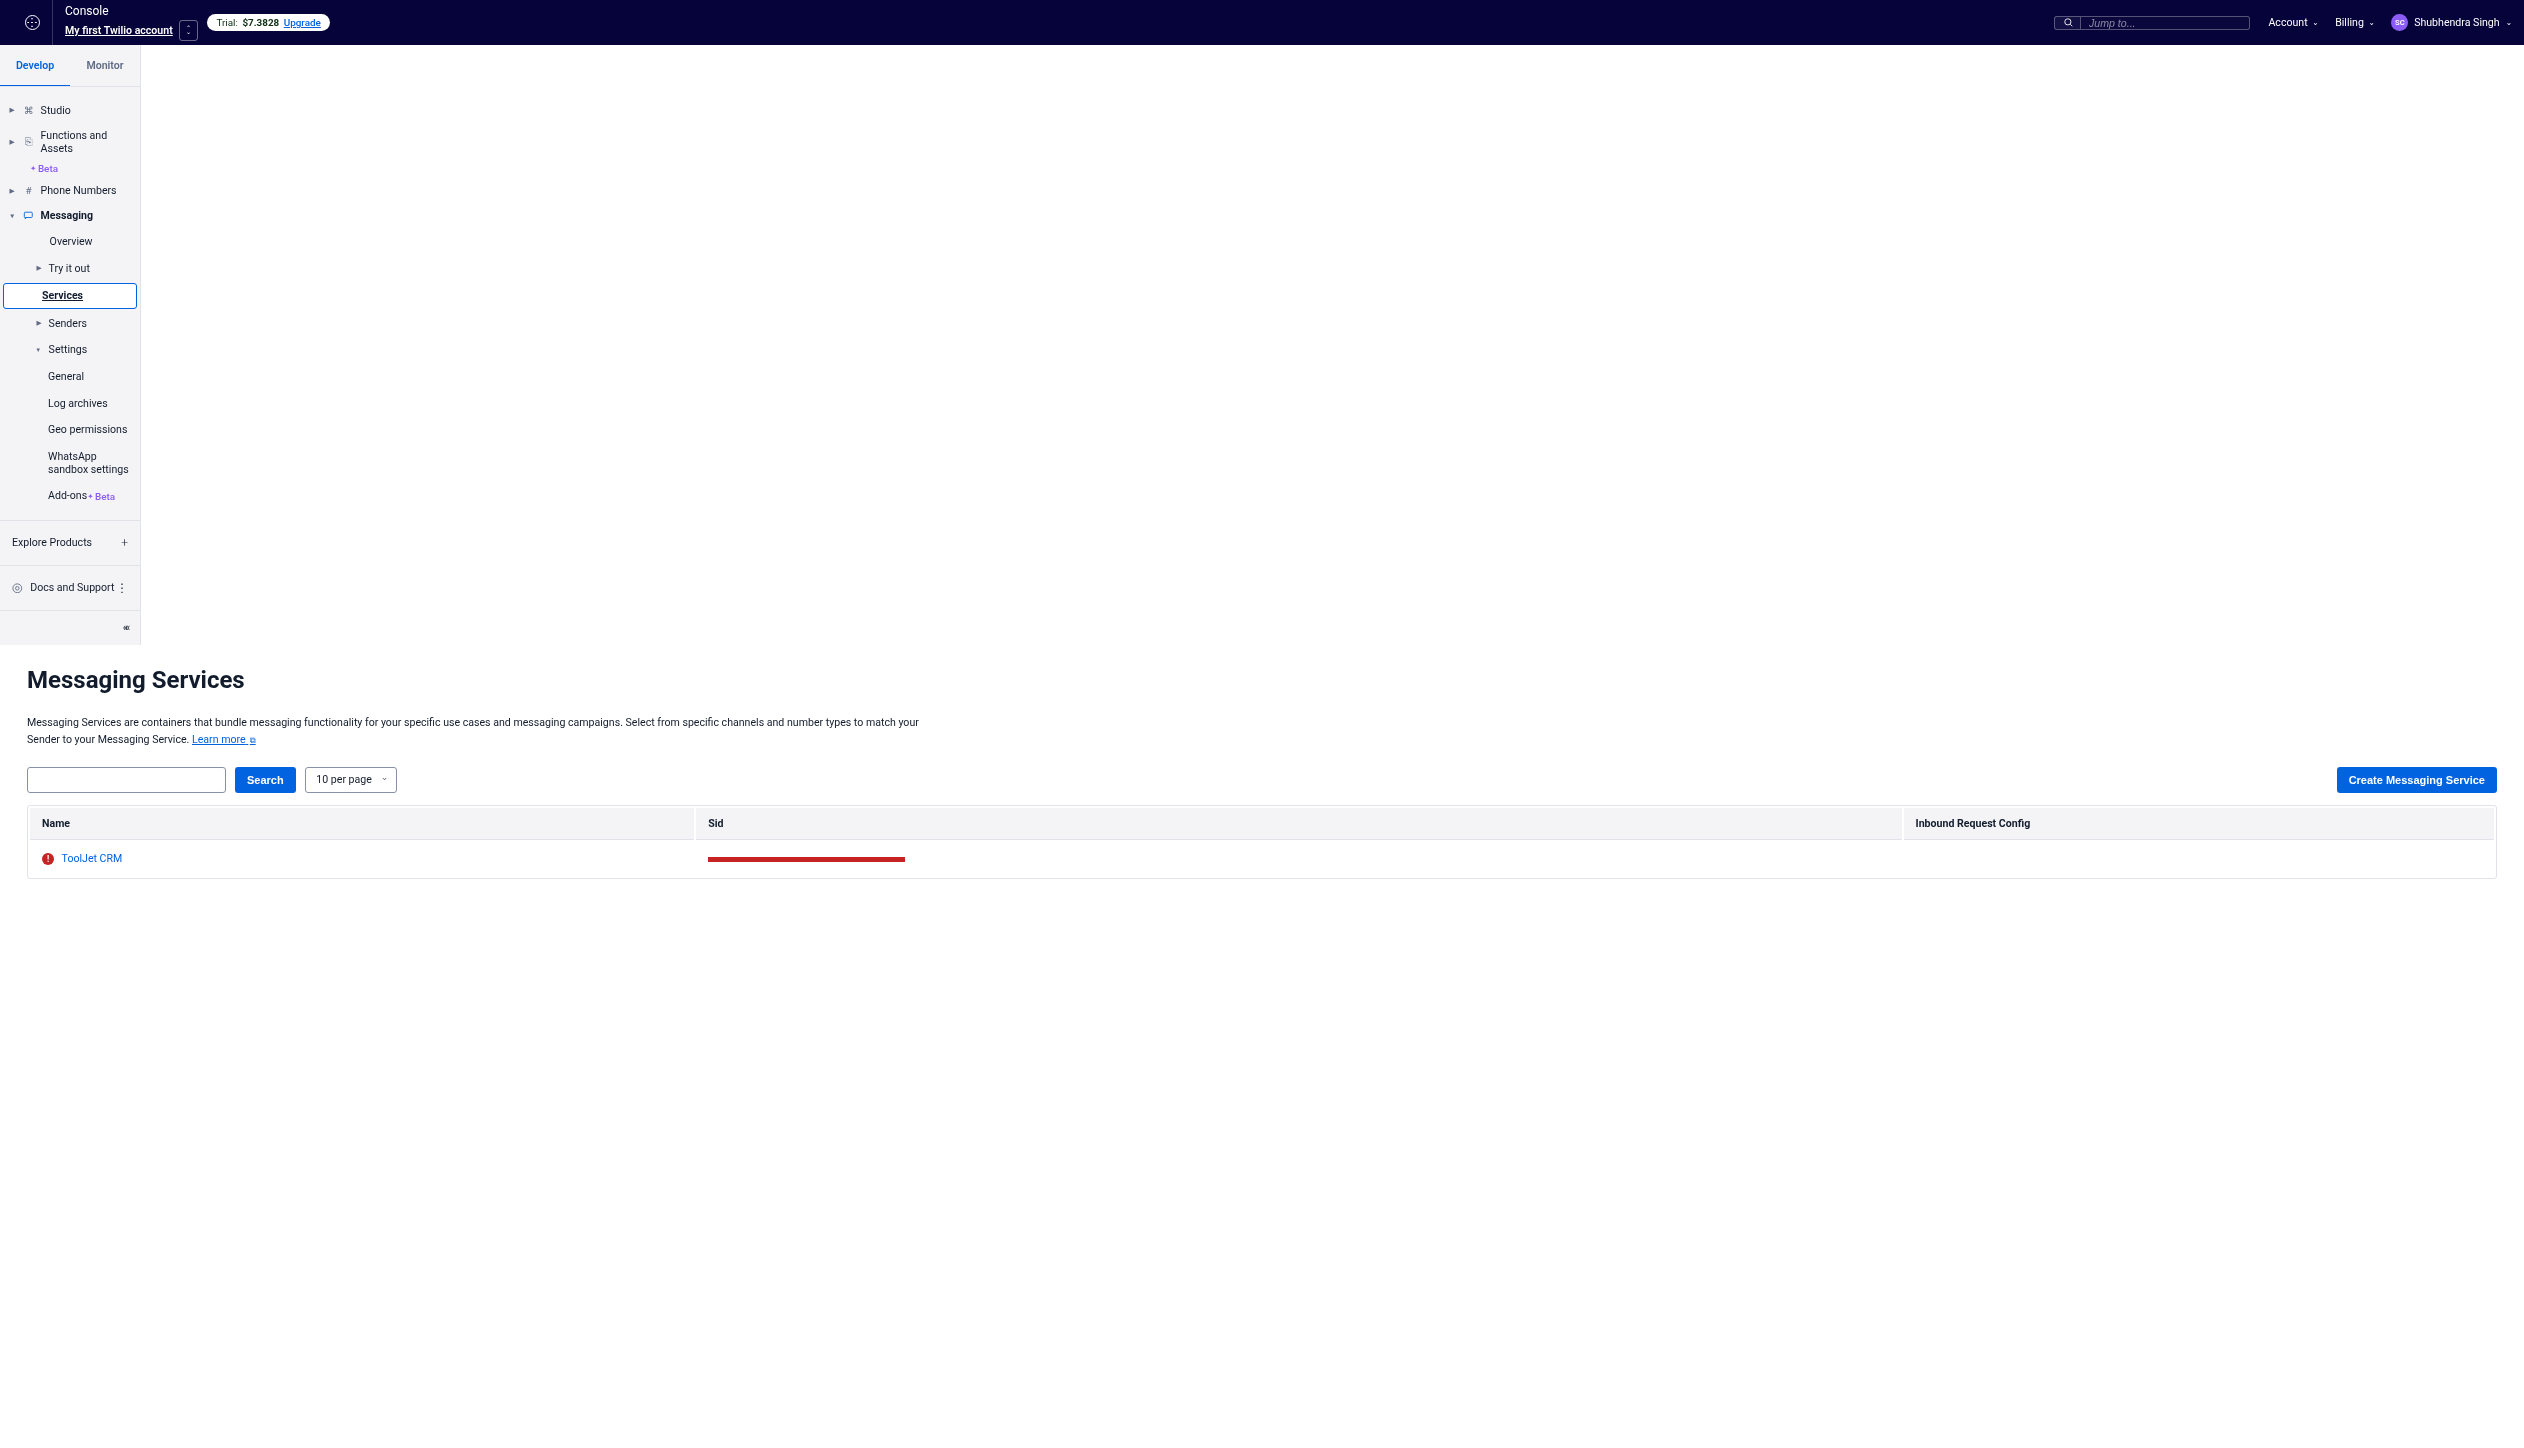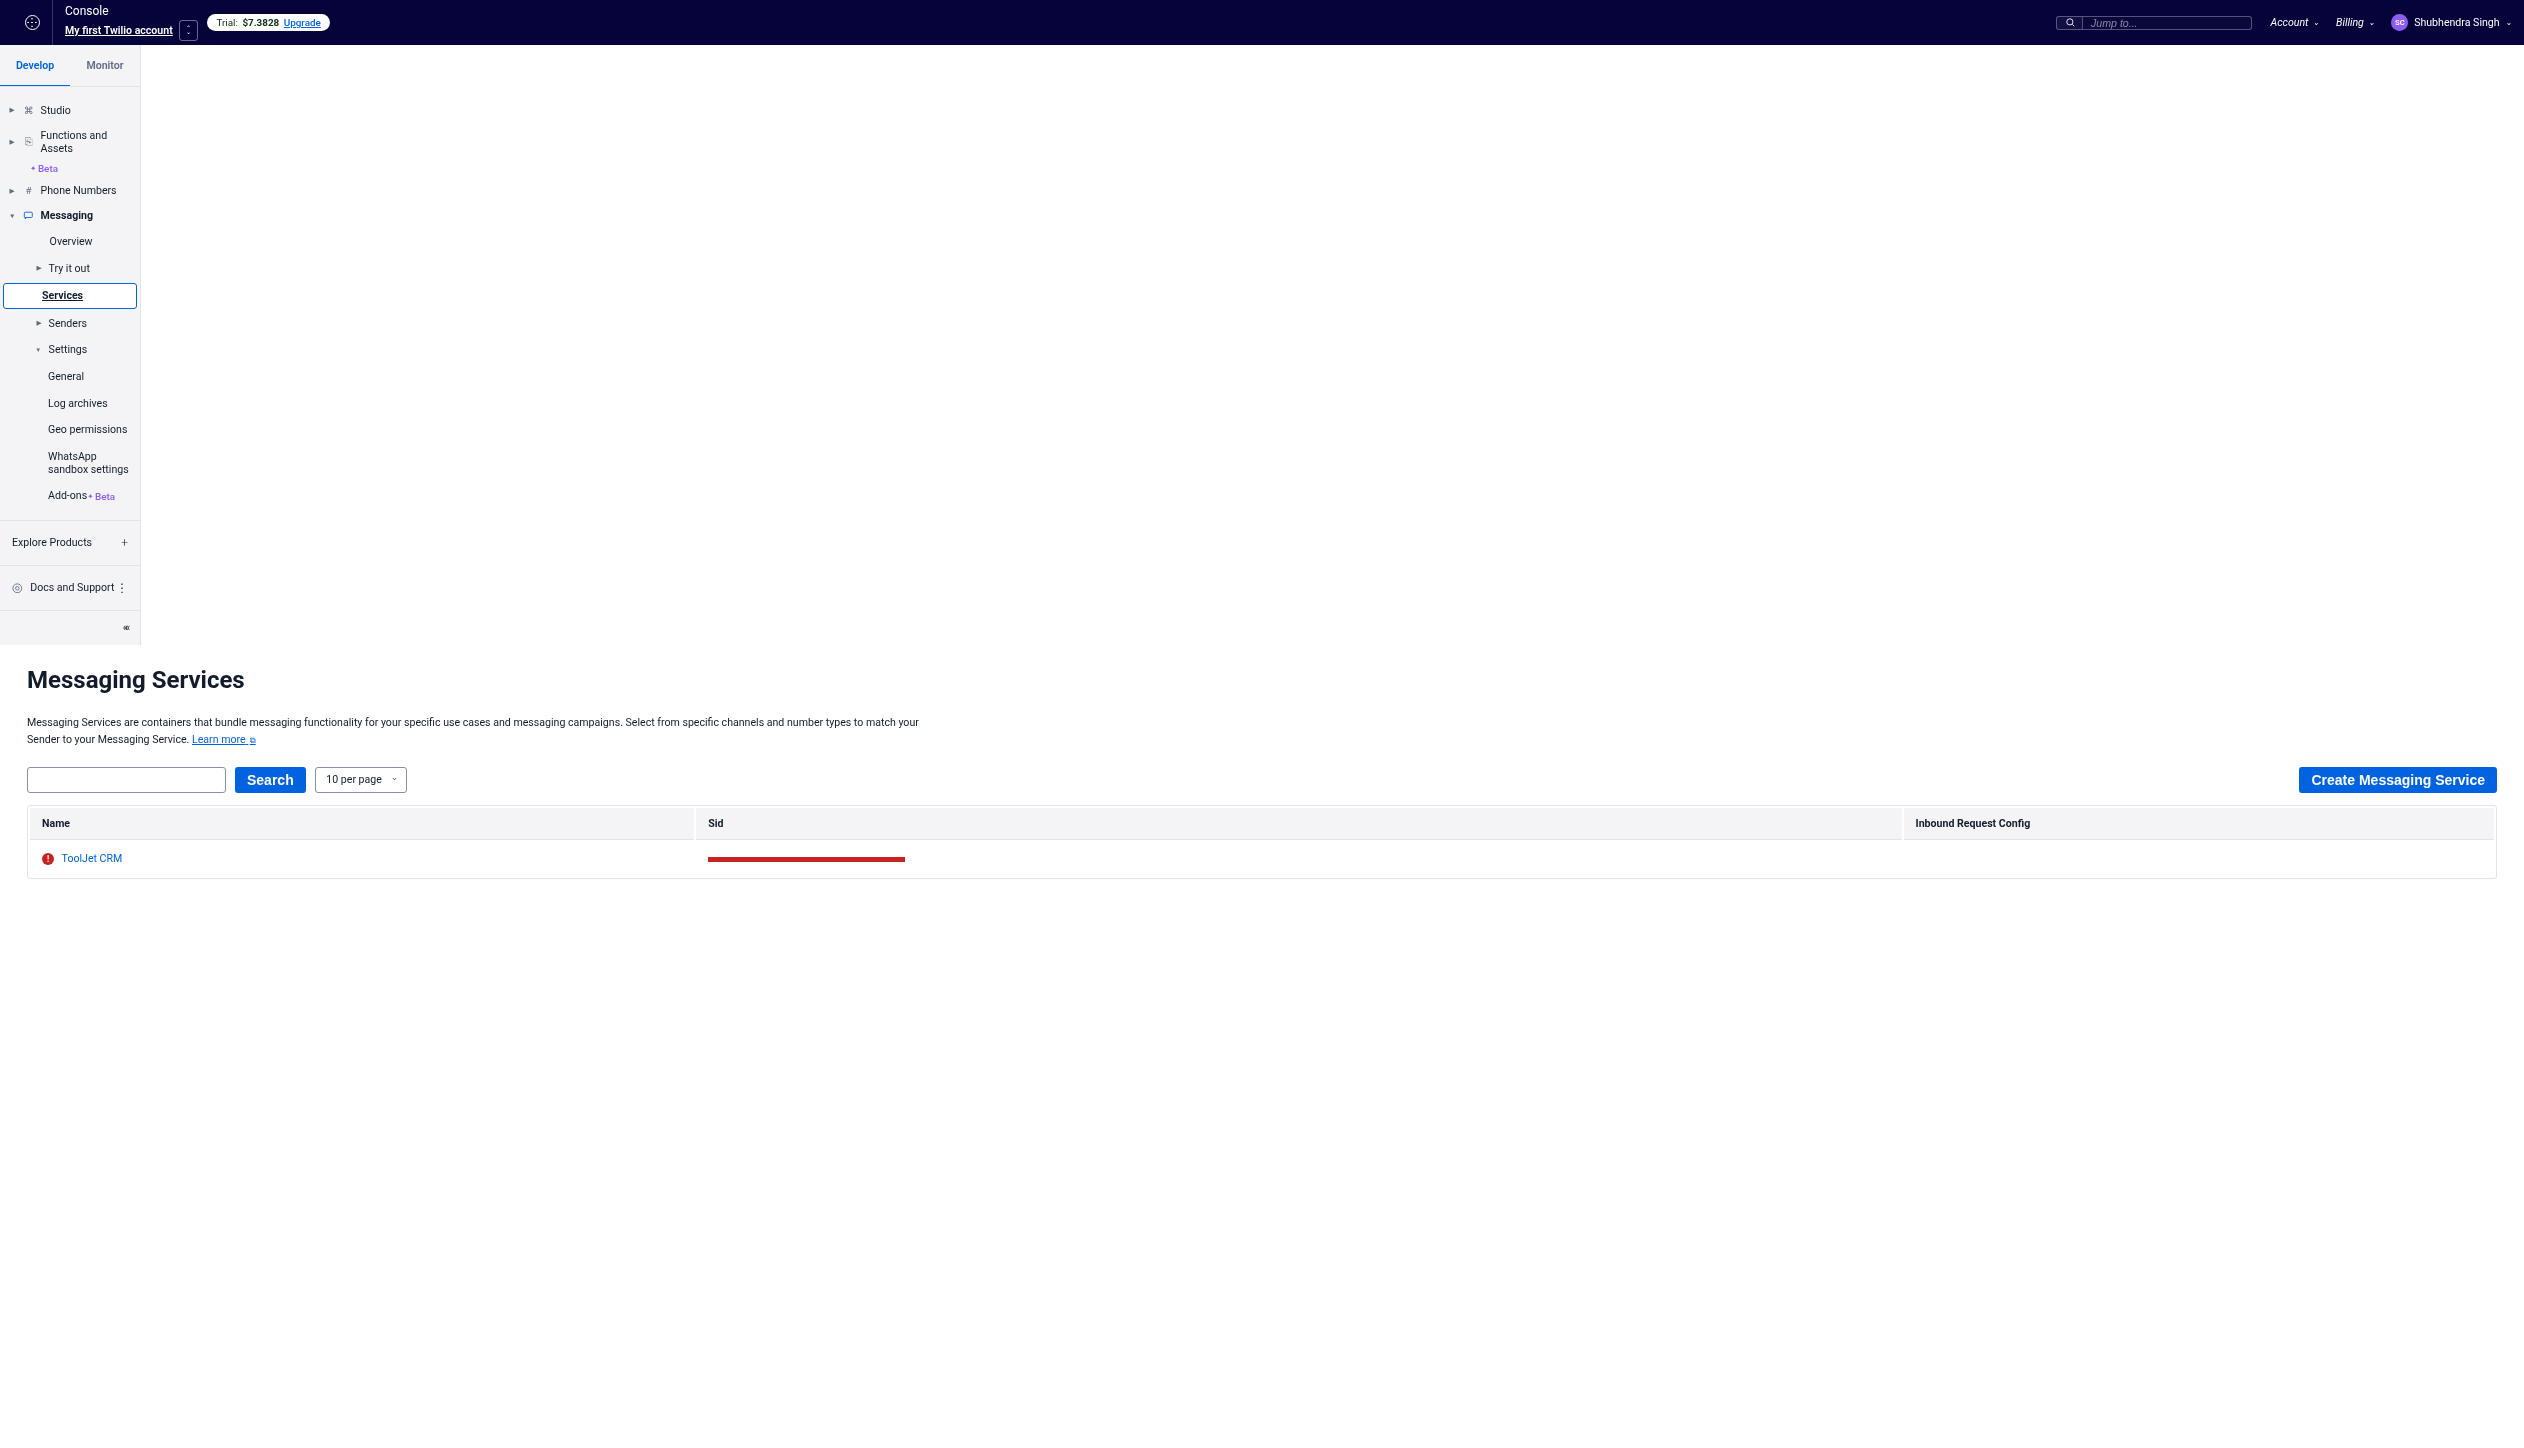--- a/index.html
+++ b/index.html
@@ -19,21 +19,21 @@
     .account-switcher::after { content: "⌄"; font-size: 6px; color: #fff; line-height: 4.5px; }
     .trial-pill { background: #ffffff; color: #0b2e13; border-radius: 10.6px; padding: 3px 9px; font-size: 9.9px; display: flex; align-items: flex-end; gap: 4.5px; margin-left: 9px; }
     .trial-amount { font-weight: 700; }
     .trial-upgrade { color: #0263e0; text-decoration: underline; cursor: pointer; font-weight: 500; }
     .header-spacer { flex: 1; }
     .search-wrap { display: flex; height: 14px; }
     .search-icon-btn { width: 26px; border: 0.8px solid rgba(255,255,255,0.3); border-right: none; background: rgba(255,255,255,0.05); display:flex; align-items:center; justify-content:center; border-radius: 3px 0 0 3px; cursor: pointer;}
     .search-input { width: 170px; background: rgba(255,255,255,0.02); border: 0.8px solid rgba(255,255,255,0.3); color: #fff; padding: 0 7.6px; font-size: 10.6px; border-radius: 0 3px 3px 0; outline:none; }
     .search-input::placeholder { color: rgba(255,255,255,0.5); font-style: italic; }
     .header-right { display: flex; align-items: center; gap: 16.7px; margin-left: 18px; }
-    .header-link { color: #fff; font-size: 10.6px; display:flex; align-items:center; gap:4.5px; cursor:pointer;font-style:italic; }
+    .header-link { color: #fff; font-size: 10.6px; display:flex; align-items:center; gap:4.5px; cursor:pointer; }
     .user-block { display: flex; align-items: center; gap: 6px; cursor:pointer; }
     .avatar { width: 16.7px; height: 16.7px; border-radius: 50%; background: #8b5cf6; color: #fff; font-size: 7.6px; display:flex; align-items:center; justify-content:center; font-weight:600;}
     .chev { font-size: 7.6px; }
 
     
     .app-body { display: flex; height: calc(100vh - 45px); flex-direction: column; }
     .sidebar { width: 141px; background: #f4f4f6; border-right: 0.8px solid #e1e3ea; display:flex; flex-direction:column; }
     .main { flex: 1; padding: 21px 27px; overflow: auto; }
 
     
@@ -66,21 +66,21 @@
     .collapse-btn { font-size: 10.6px; cursor:pointer; letter-spacing:-2.3px;}
 
     
     h1 { font-size: 24px; font-weight: 700; margin-bottom: 21px; }
     .desc { font-size: 10.6px; line-height: 1.6; color: #121c2d; max-width: 909px; margin-bottom: 18px;}
     .desc a { color: #0263e0; text-decoration: underline; }
     .ext-icon { font-size: 8.3px; margin-left: 1.5px;}
     .search-label { font-size: 10.6px; font-weight: 700; margin-bottom: 6px; display:block;}
     .search-row { display: flex; align-items: center; gap: 9px; margin-bottom: 12px;}
     .sid-input { width: 199px; height: 26px; border: 0.8px solid #8891aa; border-radius: 3px; padding: 0 7.6px; font-size:10.6px;}
-    .btn-primary { background: #0263e0; color: #fff; border: none; border-radius: 3px; padding: 0 12px; height: 26px; font-size: 14px; font-weight: 600; cursor:pointer;}
+    .btn-primary { background: #0263e0; color: #fff; border: none; border-radius: 3px; padding: 0 12px; height: 26px; font-size: 11px; font-weight: 600; cursor:pointer;}
     .dropdown { height: 26px; border: 0.8px solid #8891aa; border-radius: 3px; padding: 0 24px 0 10.6px; font-size: 10.6px; background: #fff; display:flex; align-items:center; position:relative; cursor:pointer;}
     .dropdown::after { content: "⌄"; position: absolute; right: 7.6px; font-size: 9px; color: #606b85; top: 4.5px;}
     .row-spacer { flex: 1; }
     
     
     .tbl { width: 100%; border: 0.8px solid #e1e3ea; border-radius: 3px; border-collapse: separate; }
     .tbl th { background: #f4f4f6; text-align: left; padding: 9px 12px; font-size: 10.6px; font-weight: 700; border-bottom: 0.8px solid #e1e3ea;}
     .tbl td { padding: 10.6px 12px; font-size: 10.6px; border-bottom: 0.8px solid #e1e3ea;}
     .tbl tr:last-child td { border-bottom: none;}
     .name-cell { display:flex; align-items:center; gap:7.6px;}

